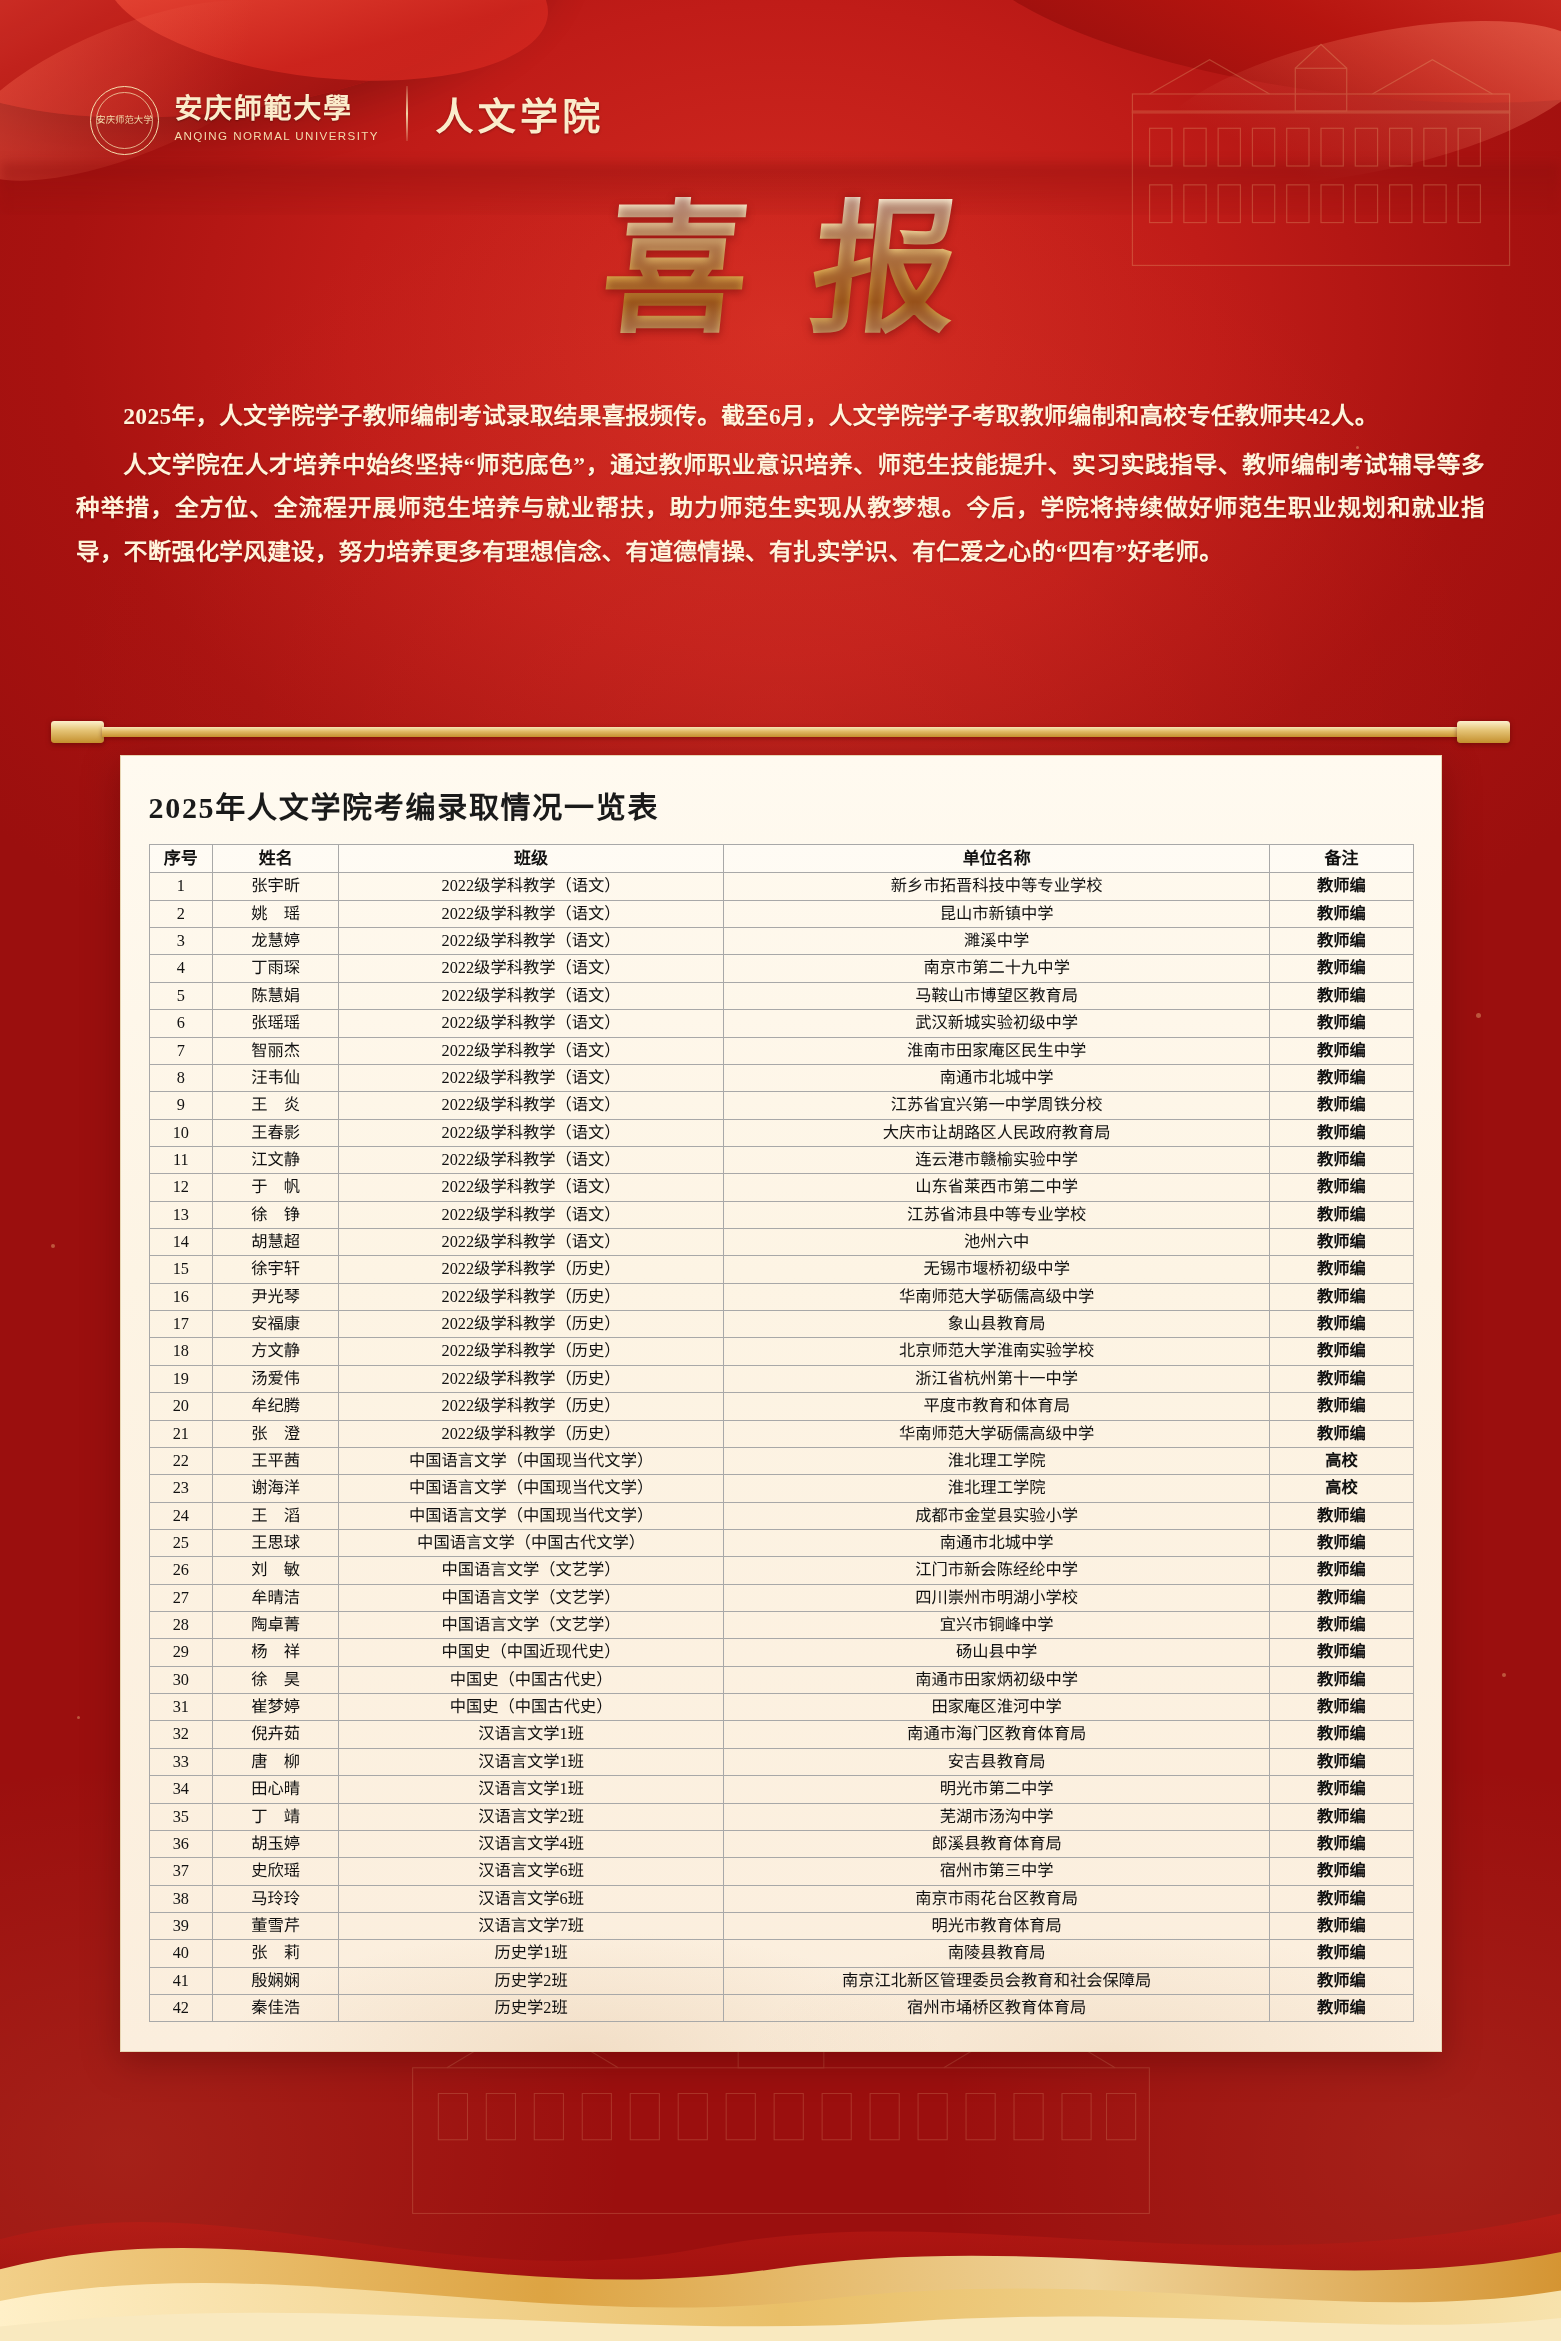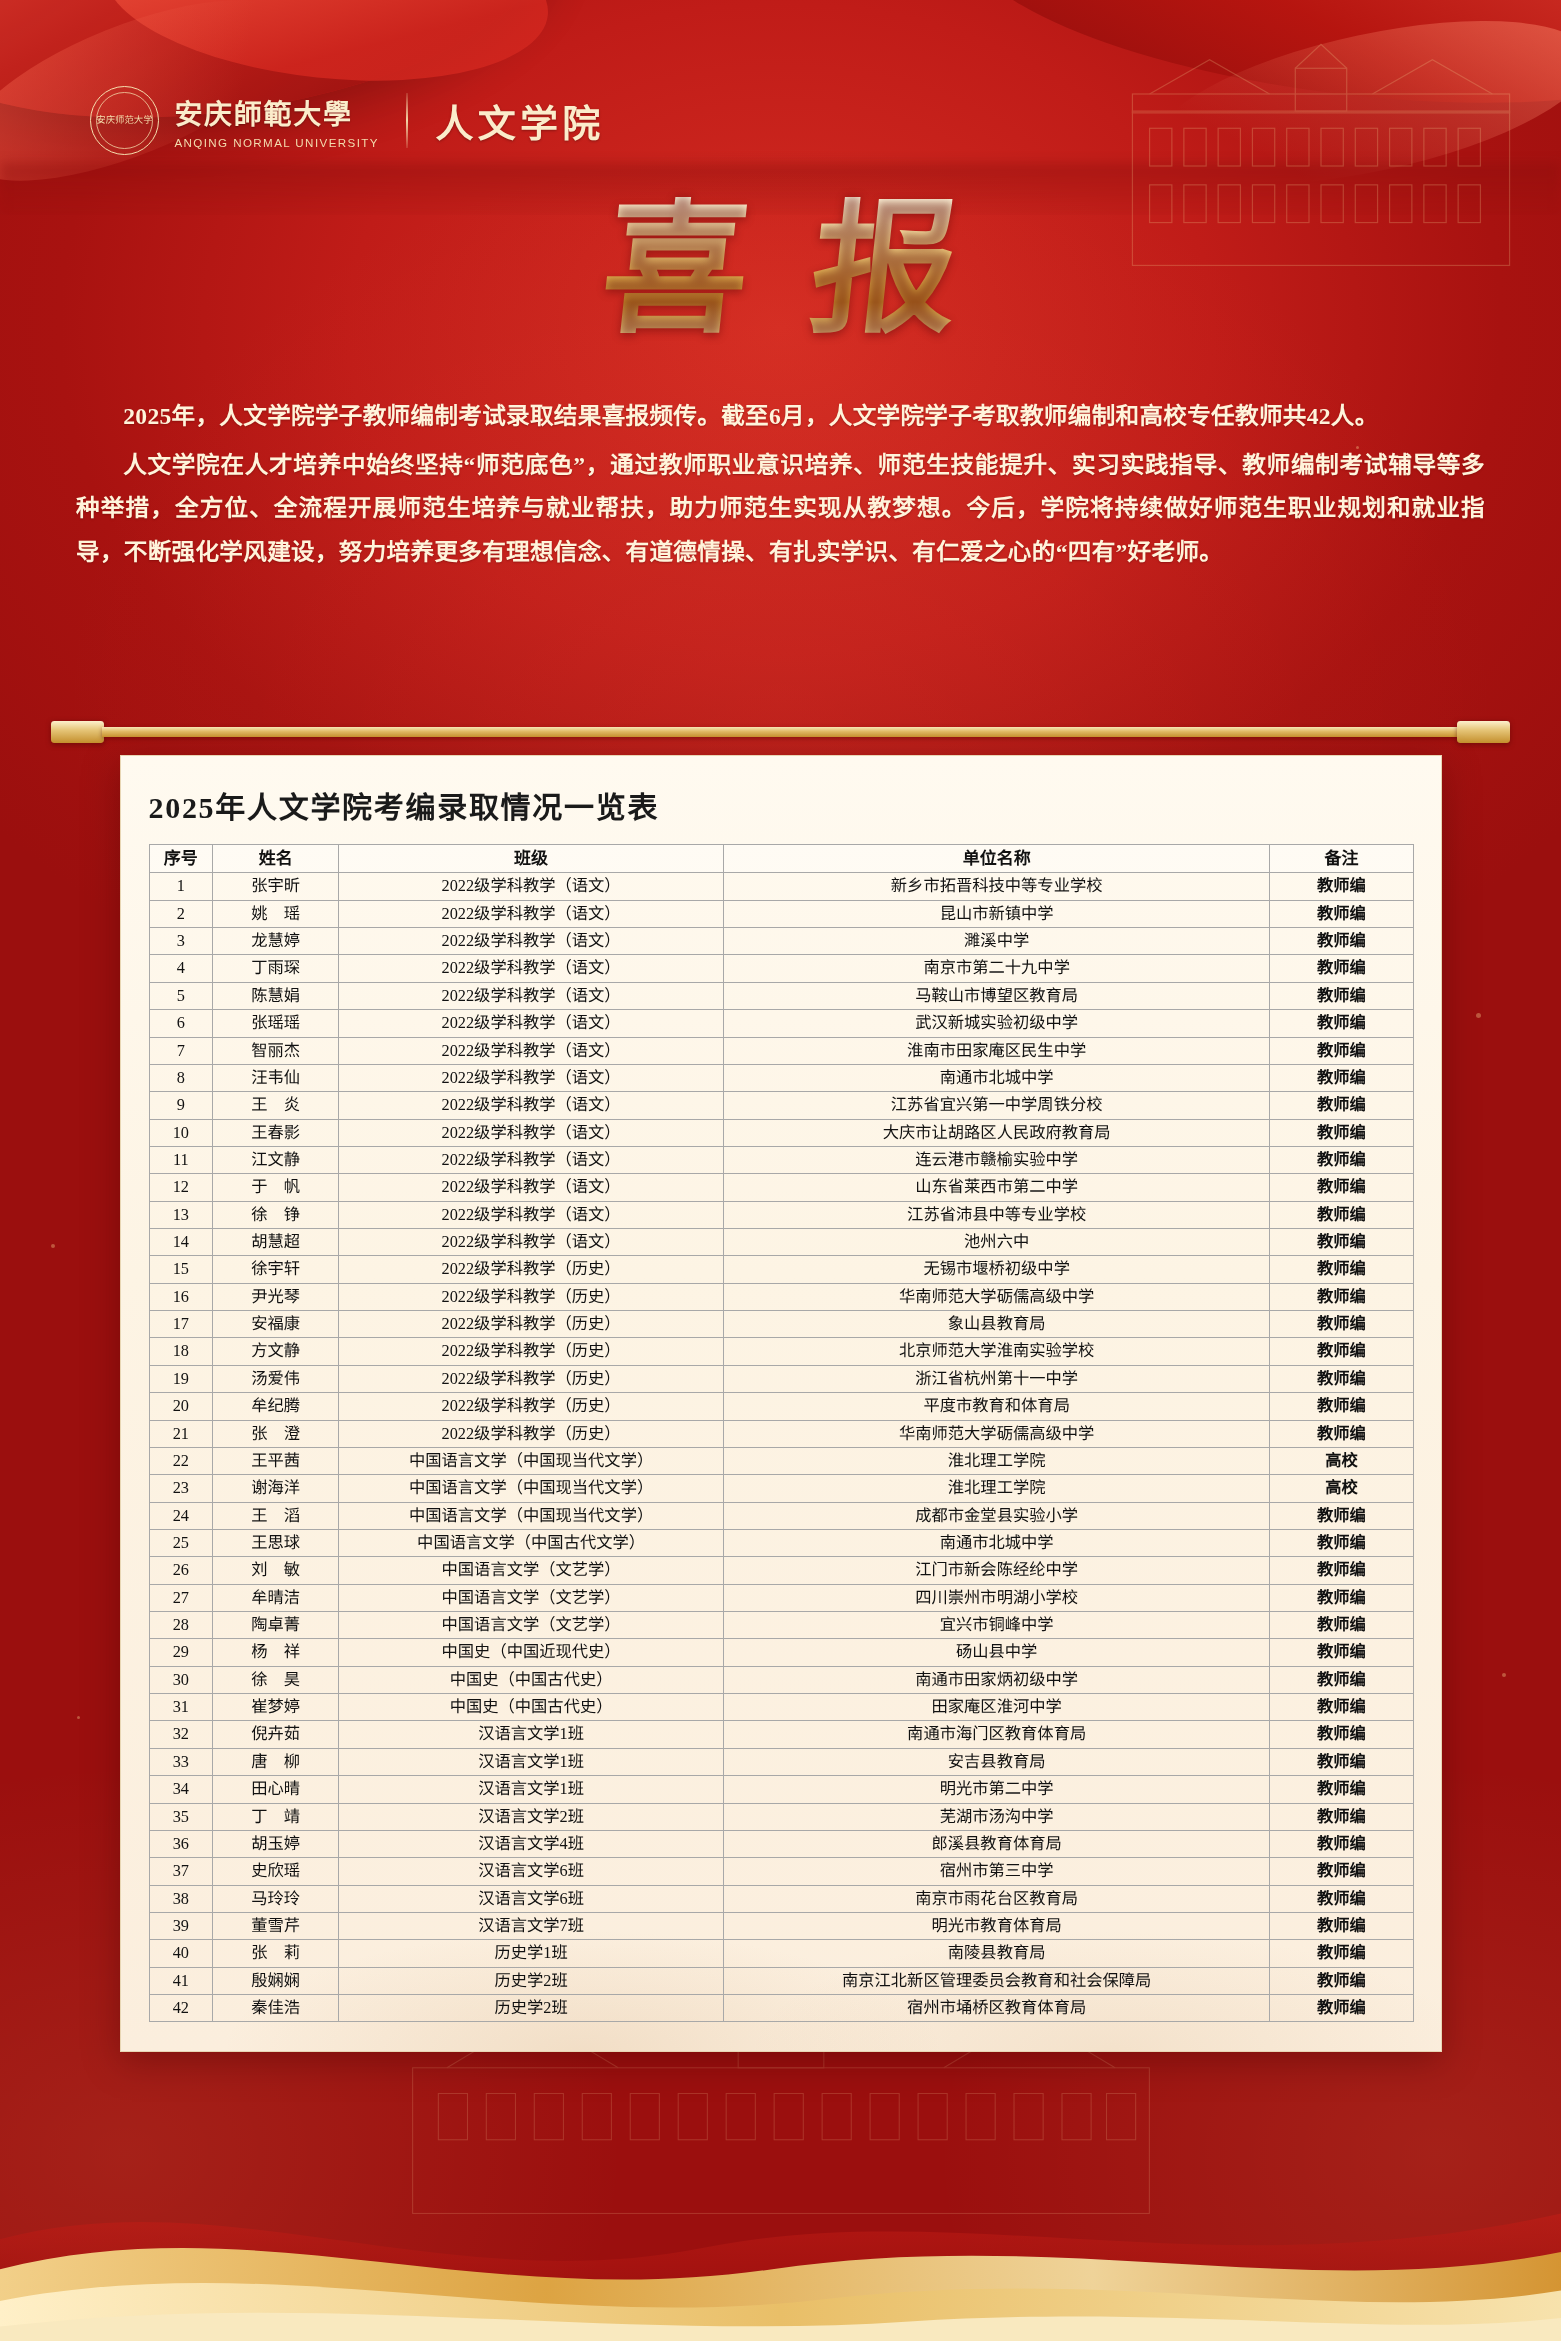--- a/index.html
+++ b/index.html
@@ -92,21 +92,21 @@
     opacity: 0.28;
   }
   .building svg { width: 100%; height: 100%; }
 
   
   .logo-row {
     position: absolute;
     left: 90px;
     top: 86px;
     display: flex;
-    align-items: center;
+    align-items: flex-start;
     gap: 15.4px;
     z-index: 5;
   }
   .logo-seal {
     width: 67px; height: 67px;
     border-radius: 50%;
     border: 1.7px solid #f6dfae;
     display: flex; align-items: center; justify-content: center;
     position: relative;
     flex: none;

